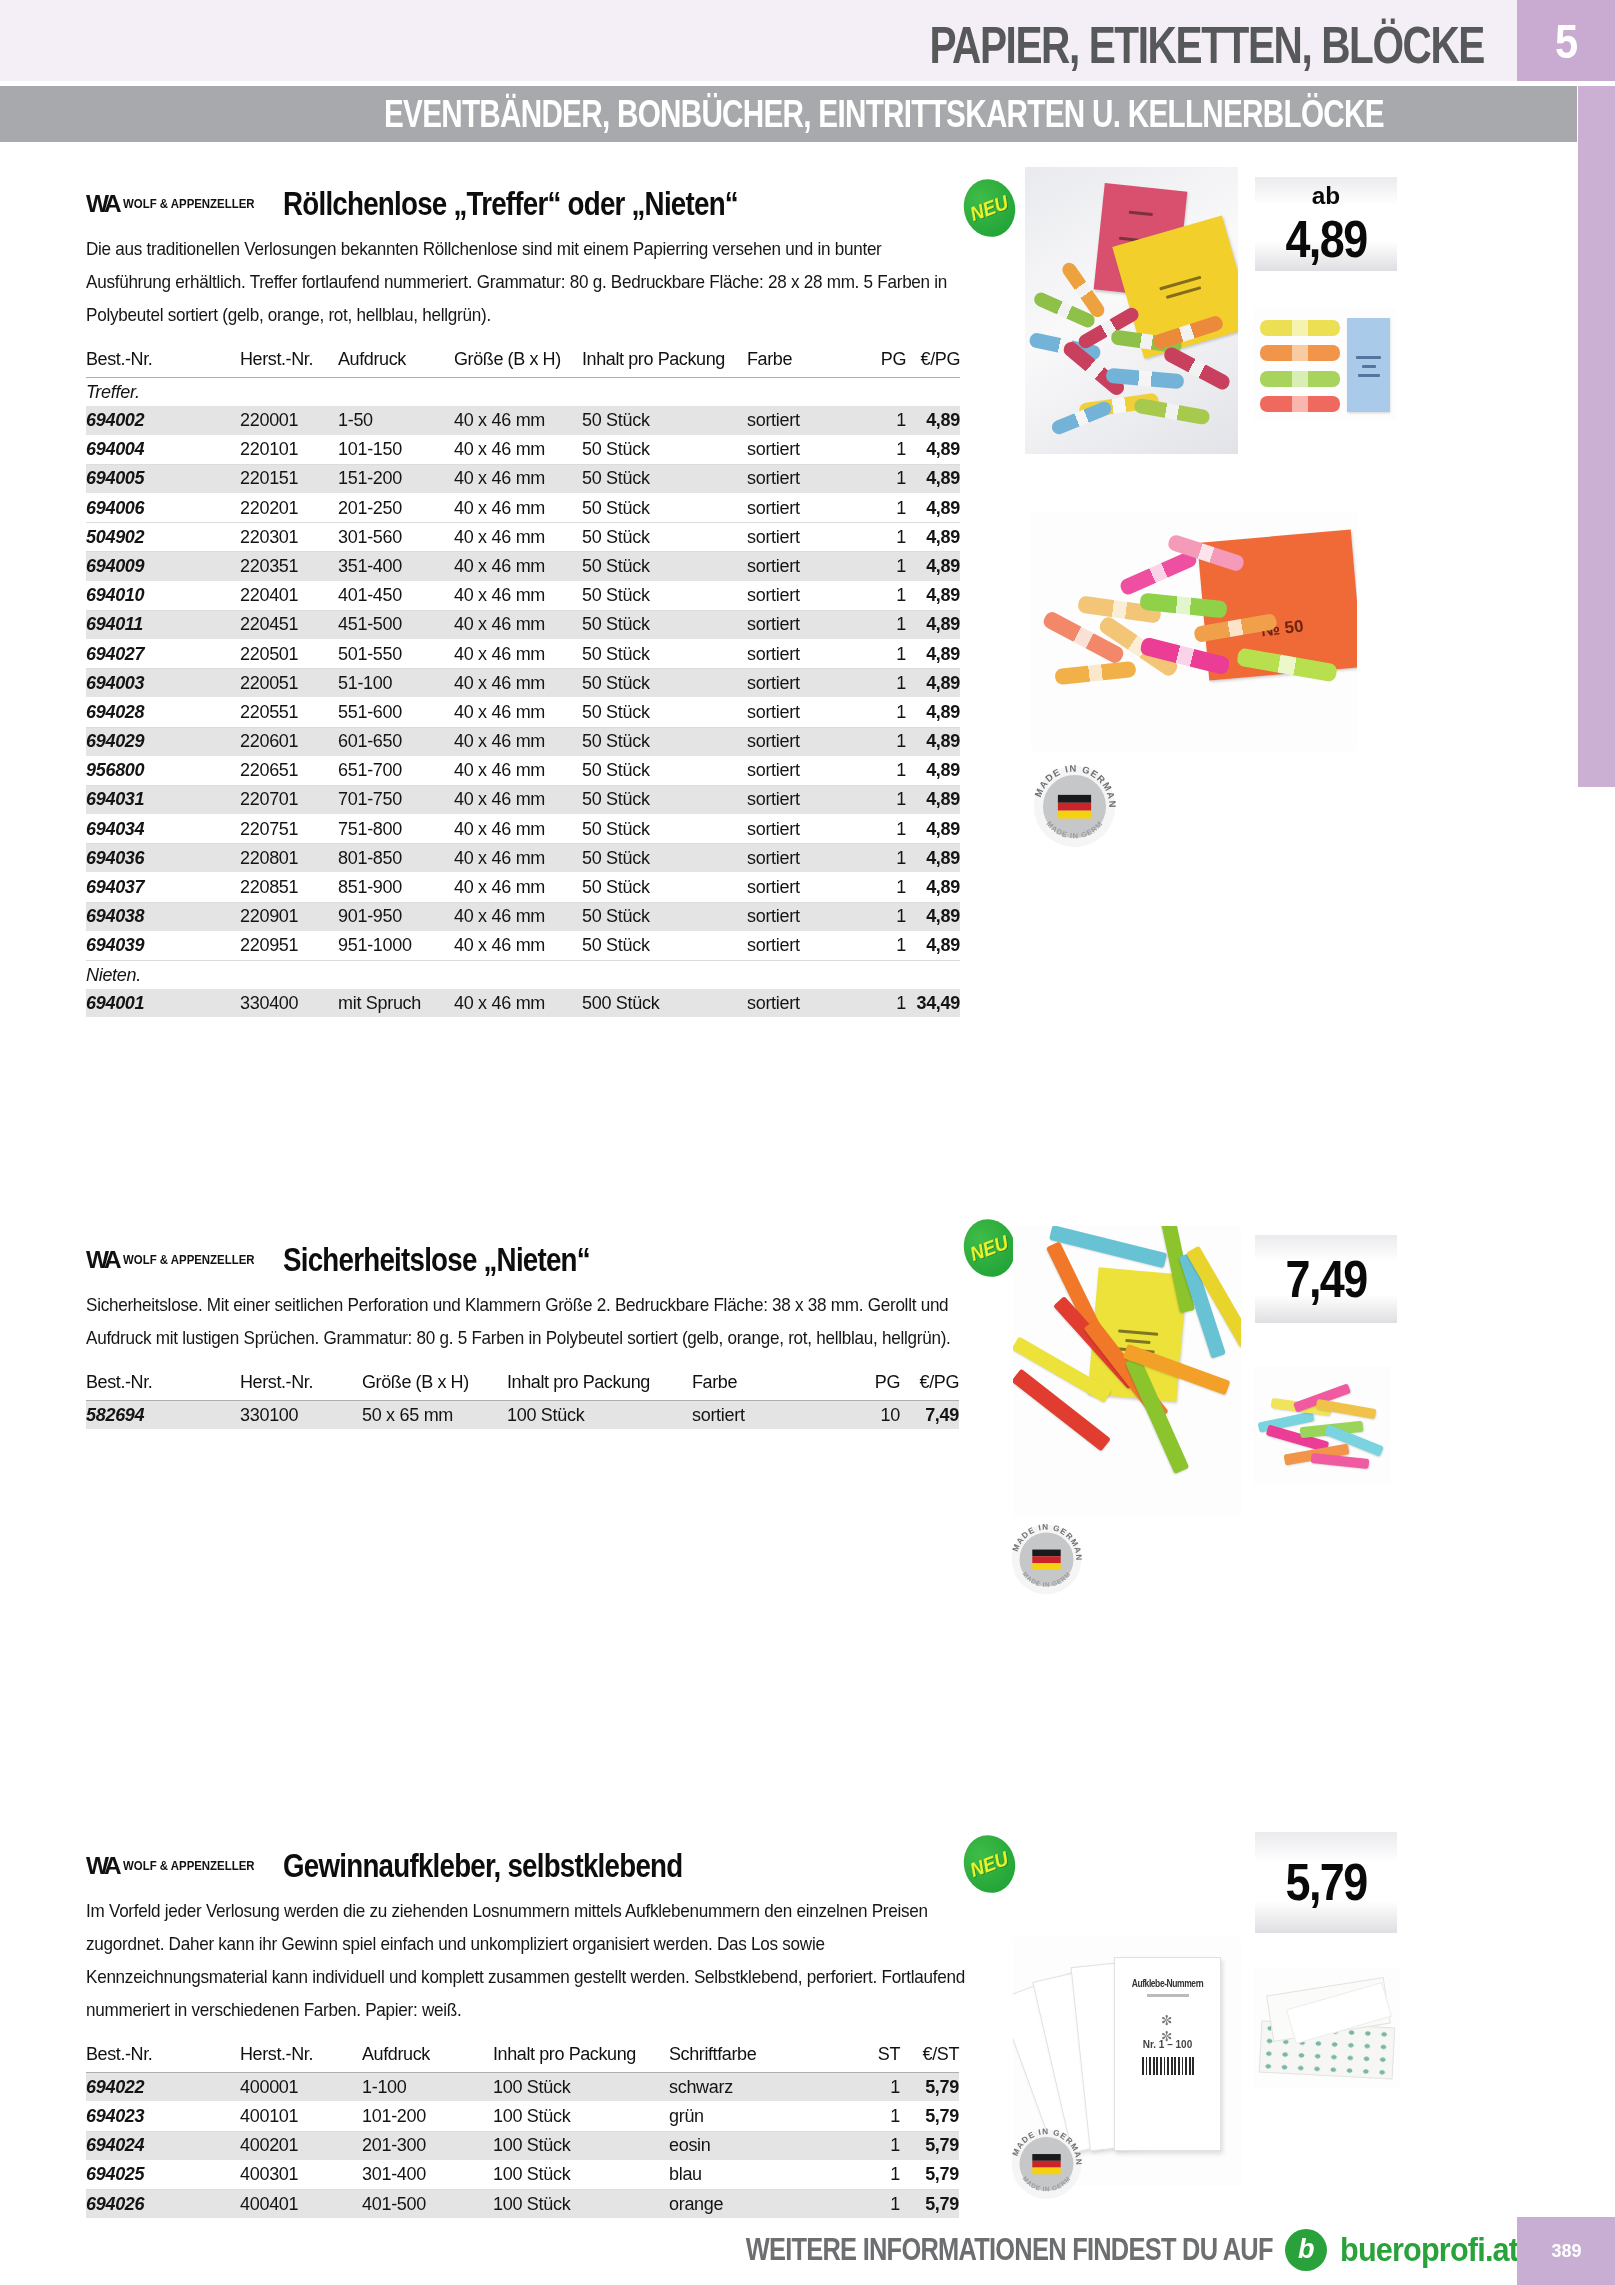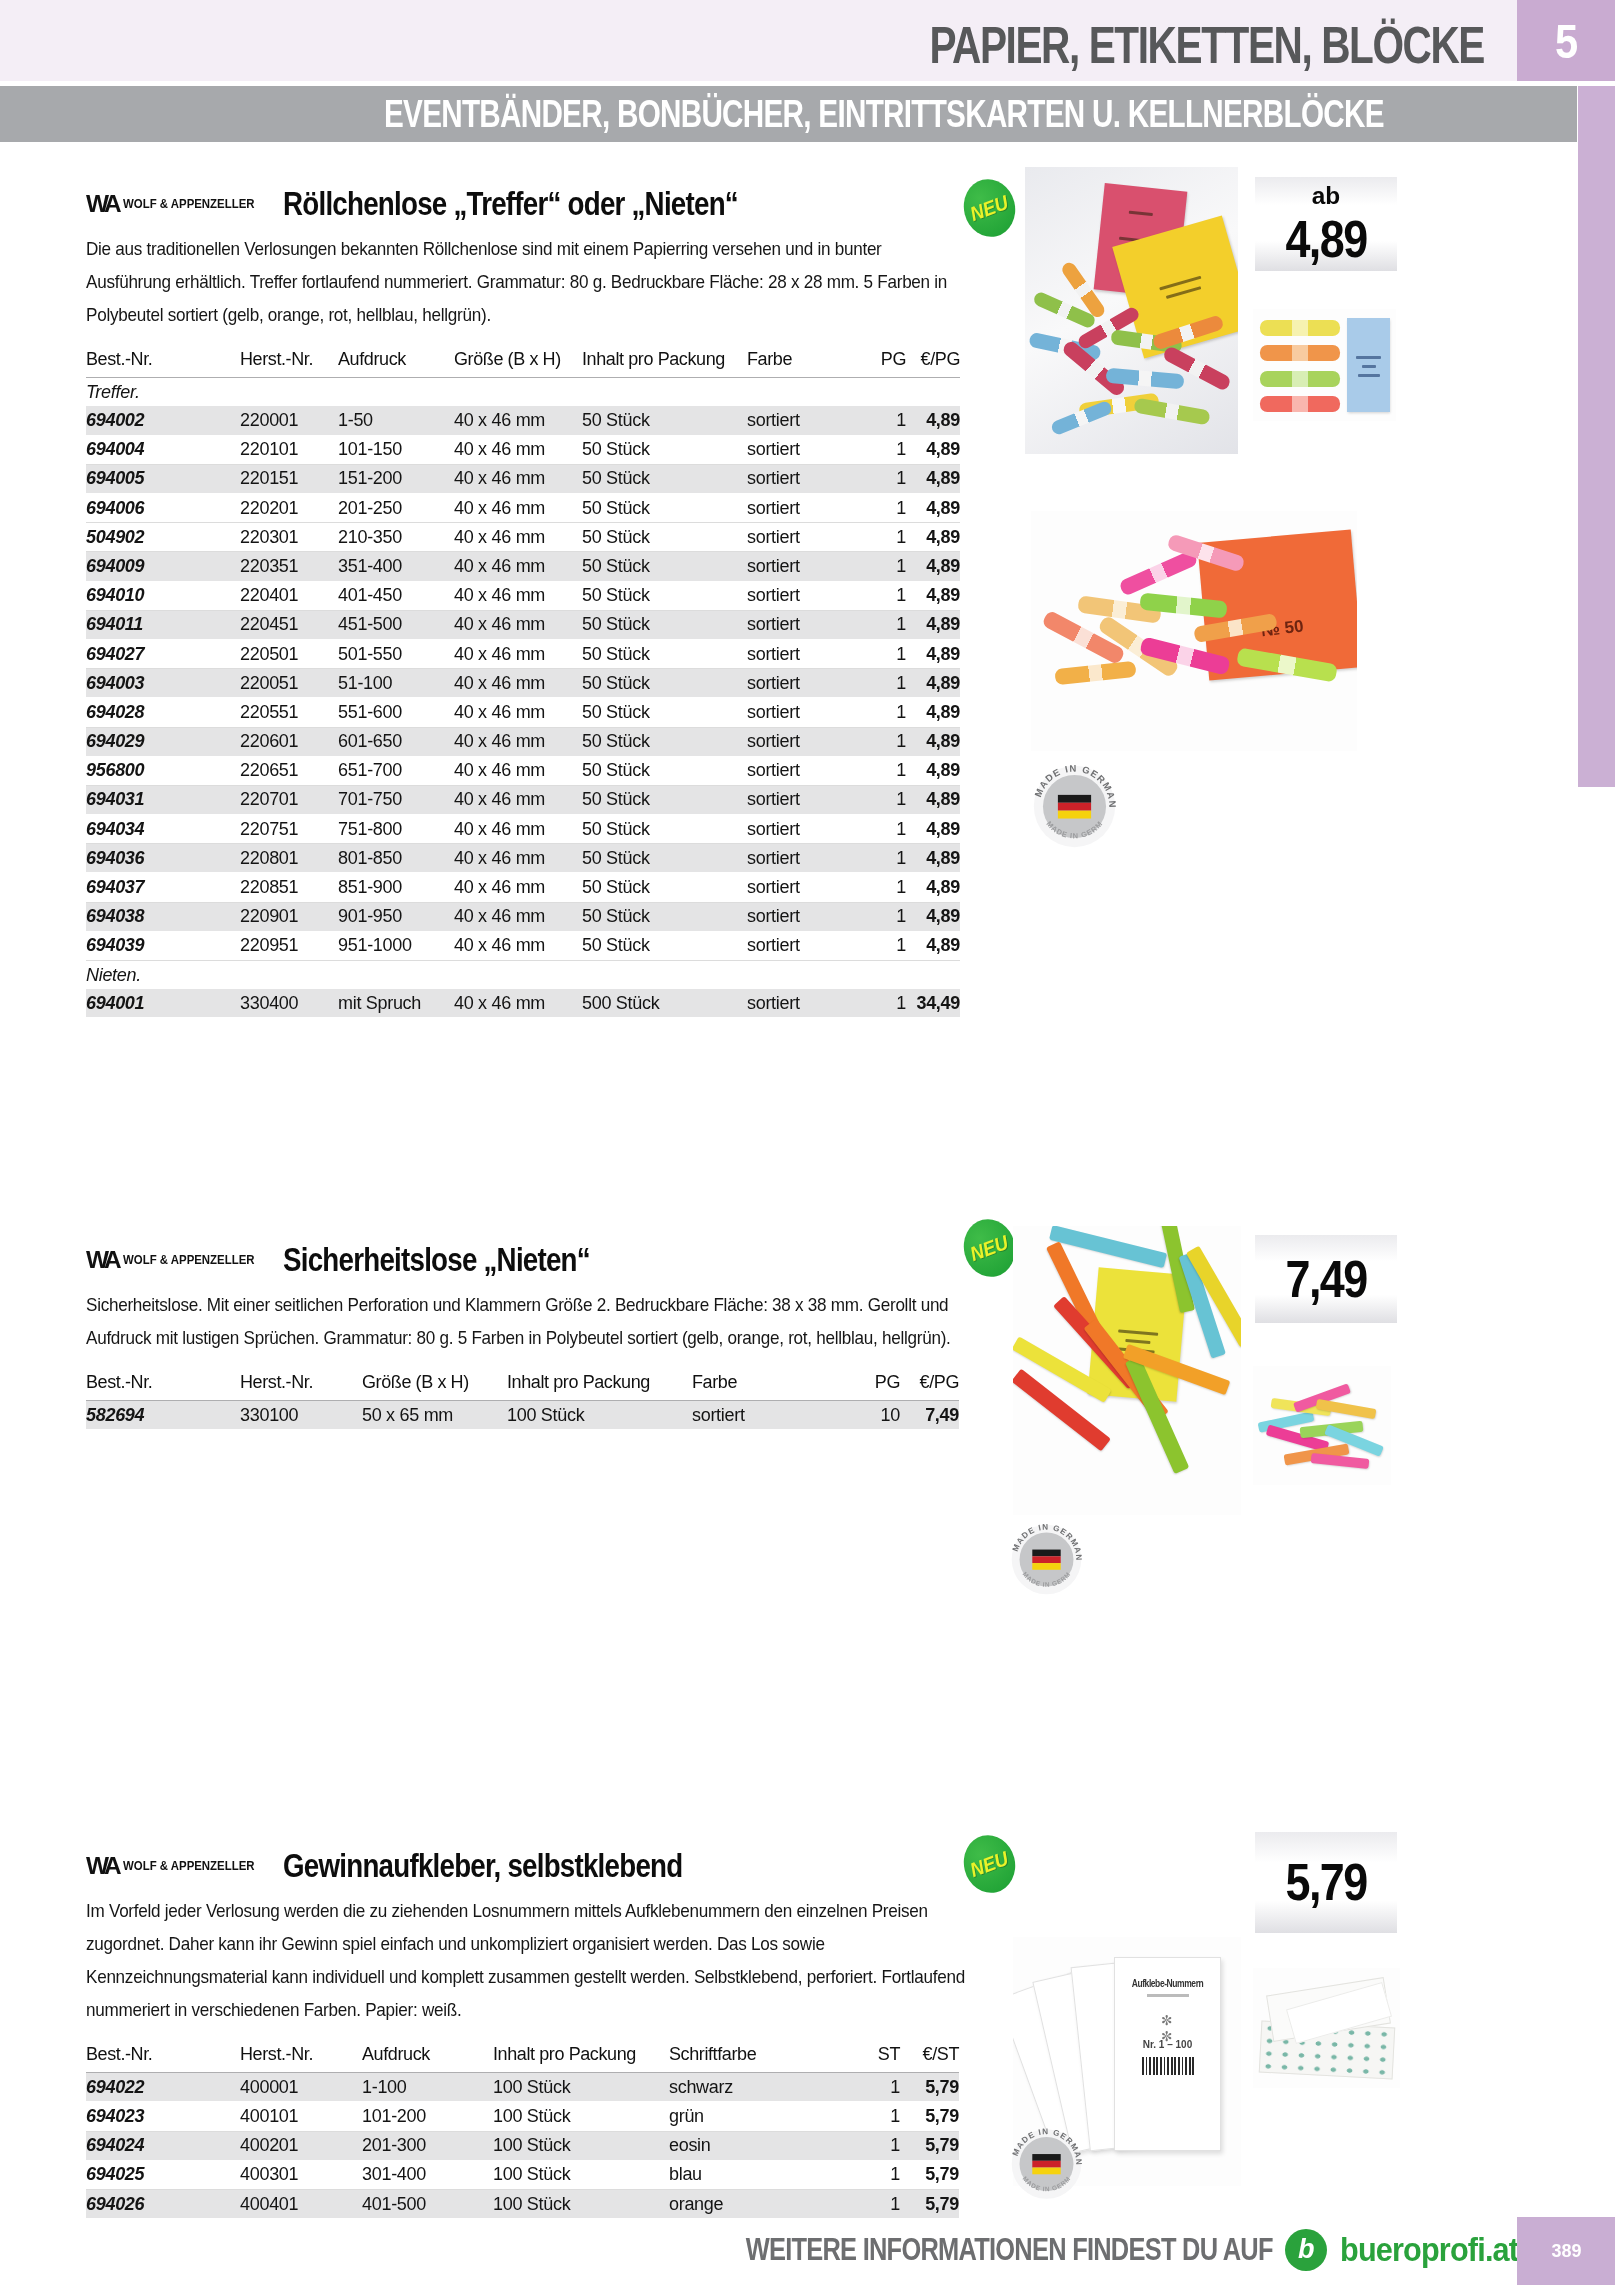--- a/index.html
+++ b/index.html
@@ -212,21 +212,21 @@
           <td>50 Stück</td>
           <td>sortiert</td>
           <td>1</td>
           <td>4,89</td>
         </tr>
 
 
         <tr>
           <td>504902</td>
           <td>220301</td>
-          <td>210-350</td>
+          <td>301-560</td>
           <td>40 x 46 mm</td>
           <td>50 Stück</td>
           <td>sortiert</td>
           <td>1</td>
           <td>4,89</td>
         </tr>
 
         <tr class="shaded">
           <td>694009</td>
           <td>220351</td>

